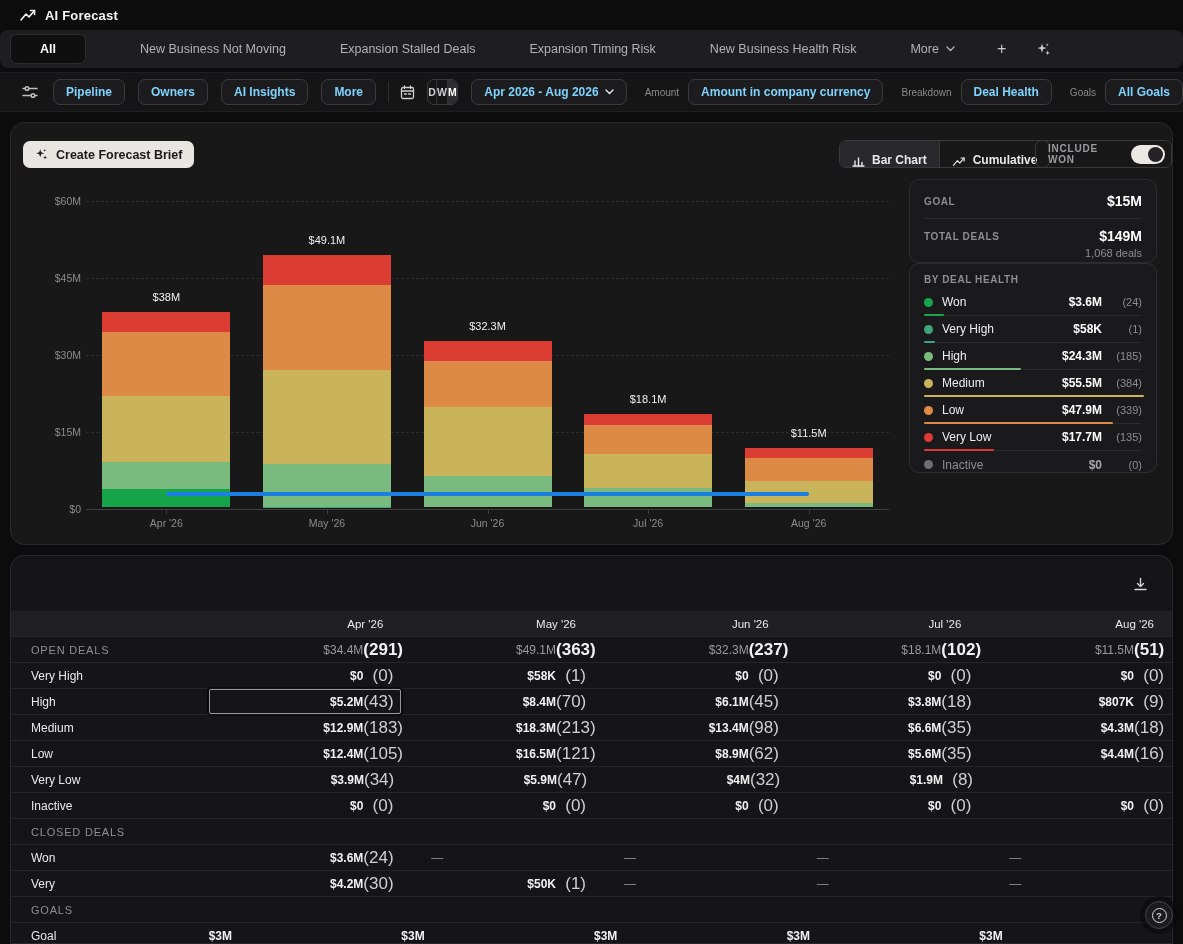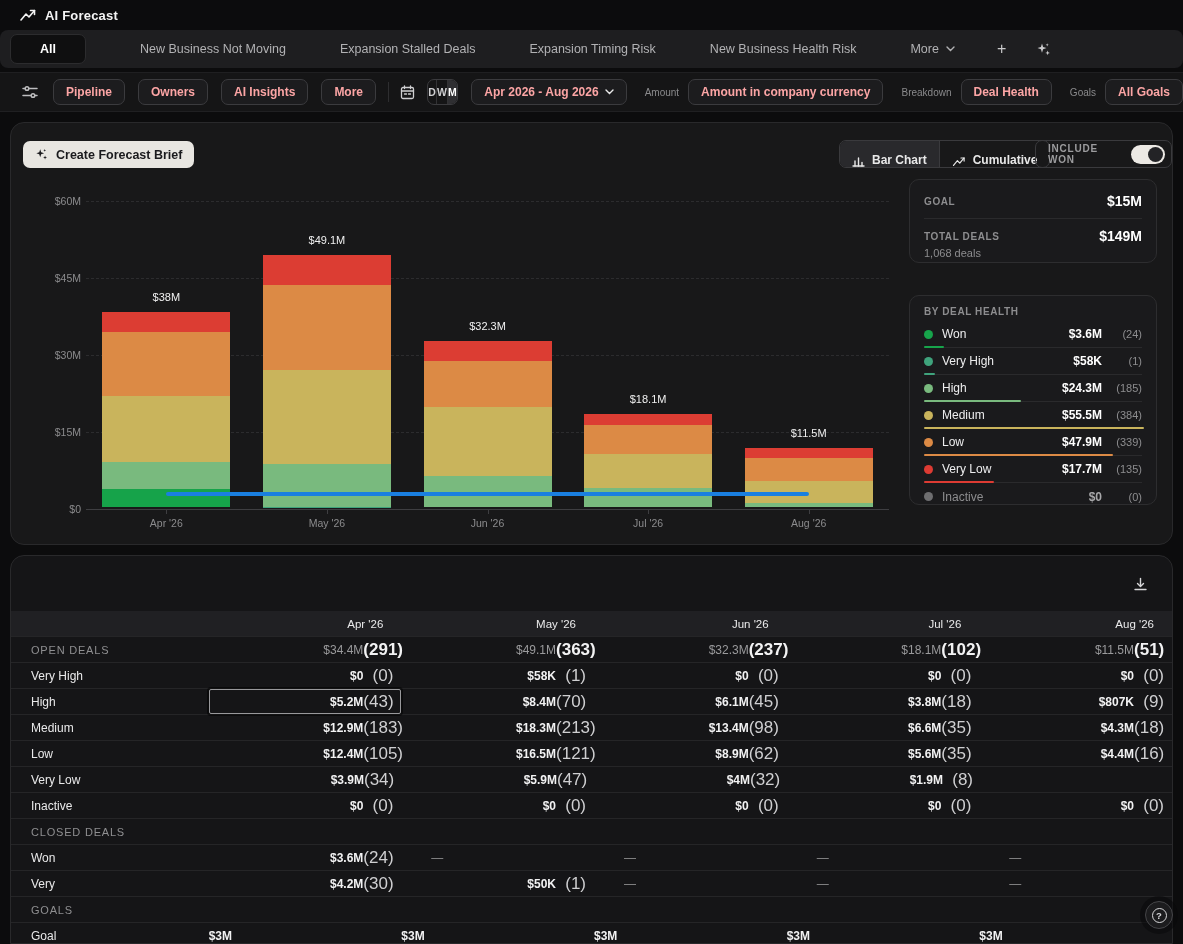--- a/index.html
+++ b/index.html
@@ -15,21 +15,21 @@
   
   #tabstrip { position:absolute; left:0; top:30px; width:1183px; height:38px; background:#1e1e20; border-radius:8px; display:flex; align-items:center; padding:0 10px; }
   .tab-all { height:30px; min-width:76px; padding:0 24px; background:#0f0f10; border:1px solid #2c2c2e; border-radius:7px; display:flex; align-items:center; justify-content:center; font-size:12.5px; font-weight:600; color:#ffffff; cursor:pointer; }
   .tab { margin-left:54px; font-size:12.5px; color:#b2b2b4; cursor:pointer; white-space:nowrap; }
   #tab-more { margin-left:54px; display:flex; align-items:center; gap:7px; font-size:12.5px; color:#b2b2b4; cursor:pointer; }
   #tab-plus { margin-left:42px; color:#c9c9cb; font-size:16px; cursor:pointer; }
   #tab-sparkle { margin-left:30px; color:#c9c9cb; cursor:pointer; }
 
   
   #filterbar { position:absolute; left:0; top:72px; width:1183px; height:40px; background:#151516; border-top:1px solid #1f1f21; border-bottom:1px solid #202022; display:flex; align-items:center; padding:0 0 0 22px; }
-  .pill { height:26px; padding:0 12px; display:flex; align-items:center; gap:6px; background:#1c1c1e; border:1px solid #3b3b3e; border-radius:7px; font-size:12px; font-weight:600; color:#fca5a5; cursor:pointer; white-space:nowrap; }
+  .pill { height:26px; padding:0 12px; display:flex; align-items:center; gap:6px; background:#1c1c1e; border:1px solid #3b3b3e; border-radius:7px; font-size:12px; font-weight:600; color:#7dd3fc; cursor:pointer; white-space:nowrap; }
   .pill + .pill { margin-left:13px; }
   #filter-pills { display:flex; align-items:center; }
   .vdiv { width:1px; height:20px; background:#2e2e30; margin:0 12px; }
   #period-group { display:flex; height:26px; border:1px solid #3b3b3e; border-radius:7px; overflow:hidden; margin-left:12px; }
   .period-btn { width:23px; display:flex; align-items:center; justify-content:center; font-size:10.5px; font-weight:700; color:#cfcfd1; cursor:pointer; border-left:1px solid #323234; }
   .period-btn:first-child { border-left:none; }
   .period-btn.active { background:#2f2f32; color:#fff; }
   .flabel { font-size:10px; color:#8a8a8c; margin:0 0 0 18px; }
   .flabel + .pill { margin-left:9px; }
   #sliders-icon { color:#bdbdbf; margin-right:15px; cursor:pointer; }
@@ -59,22 +59,22 @@
   .bar-label { position:absolute; width:100px; text-align:center; font-size:11px; font-weight:500; color:#f0f0f0; z-index:3; }
   #goal-line { position:absolute; height:4px; border-radius:2px; z-index:2; }
 
   
   .side-panel { position:absolute; left:898px; width:248px; background:#1a1a1c; border:1px solid #2d2d2f; border-radius:10px; padding:12px 14px; }
   #summary-panel { top:56px; height:84px; padding-top:13px; }
   .sum-row { display:flex; justify-content:space-between; align-items:center; }
   .sum-lbl { font-size:10px; letter-spacing:.6px; color:#8d8d8f; font-weight:600; }
   .sum-val { font-size:14px; font-weight:700; color:#ffffff; }
   .sum-div { border-top:1px solid #2a2a2c; margin:9px 0 9px 0; }
-  .sum-sub { text-align:left; font-size:11px; color:#8d8d8f; margin-top:3px; }
-  #health-panel { top:172px; height:210px; padding:10px 14px 6px; }
+  .sum-sub { text-align:right; font-size:11px; color:#8d8d8f; margin-top:3px; }
+  #health-panel { top:140px; height:210px; padding:10px 14px 6px; }
   #health-title { font-size:10px; letter-spacing:.6px; color:#8d8d8f; font-weight:600; margin-bottom:4px; }
   .h-row { position:relative; height:27px; display:flex; align-items:center; border-bottom:1px solid #2a2a2c; }
   .h-row:last-child { border-bottom:none; }
   .h-dot { width:9px; height:9px; border-radius:50%; margin-right:9px; flex:none; }
   .h-name { flex:1; font-size:12px; color:#ededee; }
   .h-val { font-size:12px; font-weight:700; color:#ffffff; text-align:right; }
   .h-cnt { width:40px; text-align:right; font-size:11px; color:#8d8d8f; }
   .h-bar { position:absolute; left:0; bottom:-1px; height:2px; border-radius:1px; z-index:1; }
   .h-row.muted .h-name { color:#8d8d8f; }
   .h-row.muted .h-val { color:#a8a8aa; font-weight:600; }

